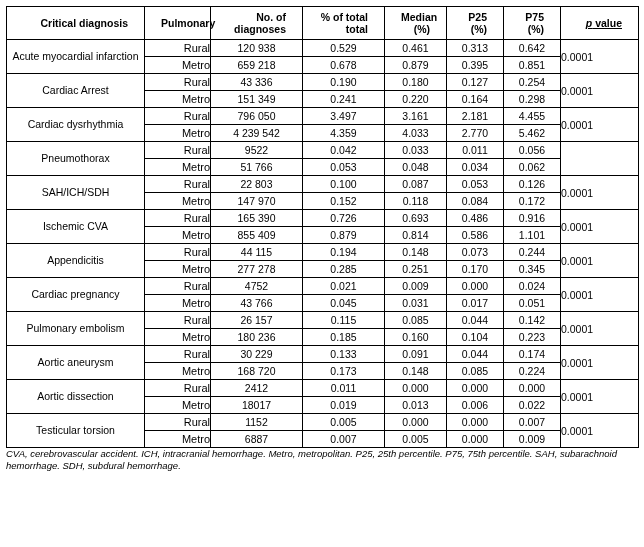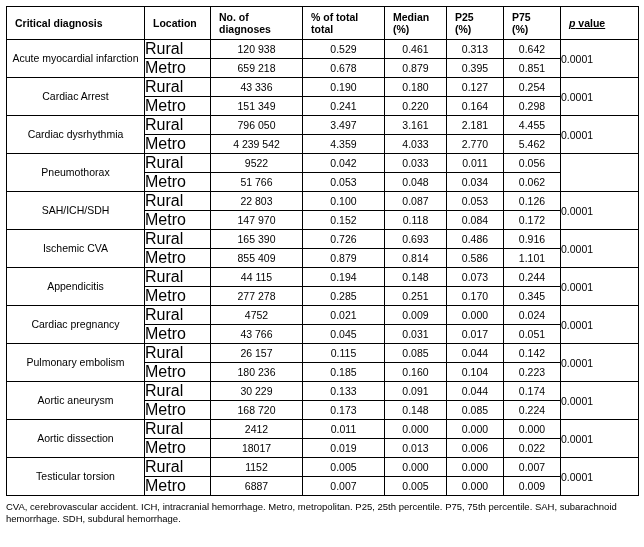--- a/index.html
+++ b/index.html
@@ -26,45 +26,45 @@
     font-size: 10.5px;
   }
   table.crit th, table.crit td {
     border: 1px solid #000000;
     padding: 0;
     vertical-align: middle;
   }
   table.crit th {
     font-weight: bold;
     font-size: 10.5px;
-    text-align: left;
+    text-align: right;
     height: 30px;
     line-height: 12px;
-    padding: 1px 8px;
+    padding: 1px 16px;
   }
   th.dx-head, th.loc-head {
     text-align: left;
     padding-left: 5px;
   }
   th.p-head {
     font-weight: bold;
     text-decoration: underline;
   }
   th.p-head .ital {
     font-style: italic;
   }
   td.dx {
     text-align: center;
     padding-left: 5px;
     font-size: 10.5px;
     line-height: 12.5px;
   }
   td.loc {
-    text-align: left;
-    font-size: 16px;
+    text-align: right;
+    font-size: 11px;
     margin-left: 16px;
   }
   td.num {
     text-align: center;
     font-size: 10.5px;
   }
   td.pval {
     text-align: left;
     font-size: 10.5px;
   }
@@ -75,25 +75,25 @@
   col.c-dx      { width: 138px; }
   col.c-loc     { width: 66px; }
   col.c-n       { width: 92px; }
   col.c-pct     { width: 82px; }
   col.c-med     { width: 62px; }
   col.c-p25     { width: 57px; }
   col.c-p75     { width: 57px; }
   col.c-pv      { width: 78px; }
 
   .footnote {
-    margin-top: 5px;
     font-size: 9.5px;
     line-height: 12px;
     width: 632px;
     color: #000000;
+    font-style: italic;
   }
 </style>
 </head>
 <body>
 
 <div class="page">
 
   <table class="crit">
     <colgroup>
       <col class="c-dx">
@@ -101,21 +101,21 @@
         <col class="c-n">
         <col class="c-pct">
       <col class="c-med">
         <col class="c-p25">
         <col class="c-p75">
         <col class="c-pv">
     </colgroup>
     <thead>
       <tr>
         <th class="dx-head">Critical diagnosis</th>
-        <th class="loc-head">Location</th>
+        <th class="loc-head">Pulmonary</th>
         <th>
           <span>No. of</span><br>
           <span>diagnoses</span>
         </th>
         <th>
           <span>% of total</span><br>
           <span>total</span>
         </th>
         <th>
           <span>Median</span><br>

